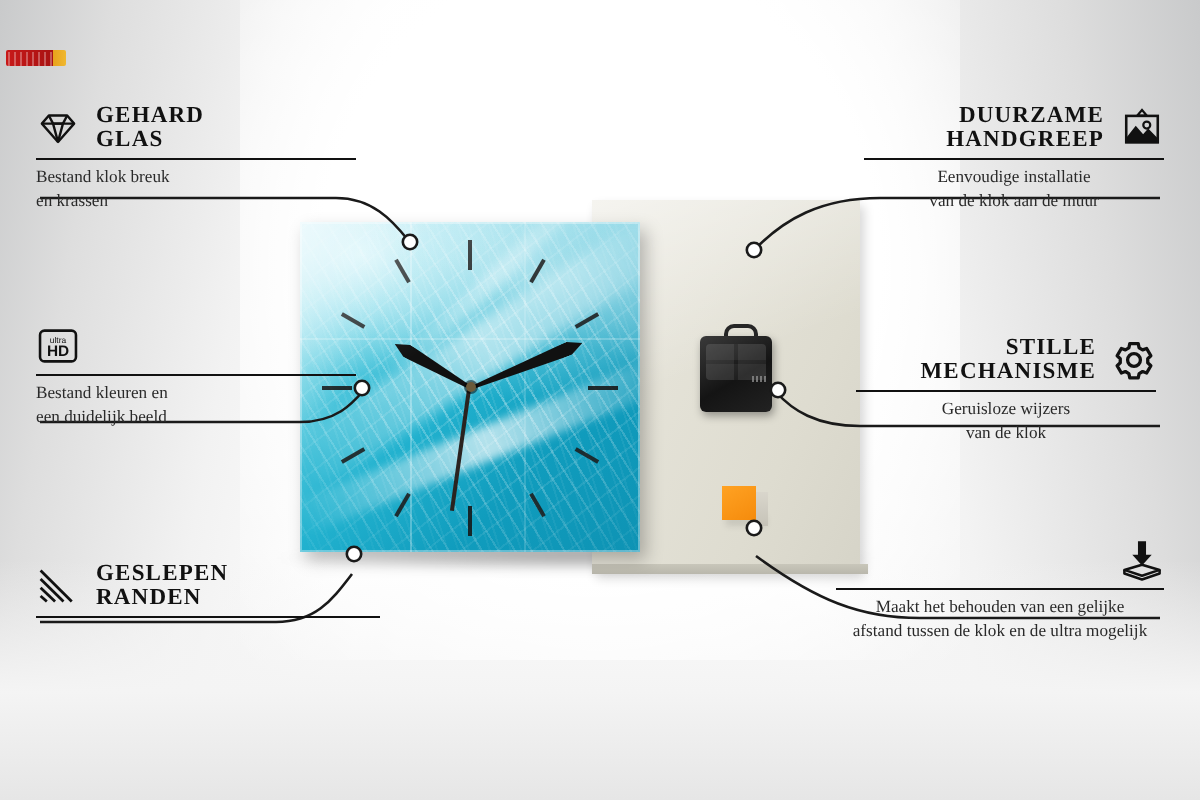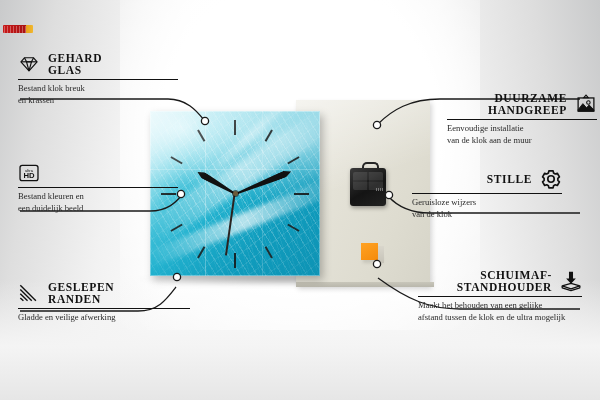--- a/index.html
+++ b/index.html
@@ -145,29 +145,29 @@
     font-family:"Liberation Serif", serif;
     font-weight:700;font-size:11.5px;letter-spacing:.6px;color:#111;
     text-transform:uppercase;white-space:nowrap;
   }
   .callout.right .titles{align-items:flex-end;text-align:right;}
   .rule{height:1px;background:#111;margin-top:3px;}
   .desc{
     font-family:"Liberation Serif", serif;
     font-size:8.6px;line-height:1.38;color:#2a2a2a;margin-top:3px;white-space:pre-line;
   }
-  .callout.right .desc{text-align:left;}
+  .callout.right .desc{text-align:center;}
   .ico{width:22px;height:22px;flex:0 0 22px;display:block;}
 
   
   #c-gehard{left:18px;top:52px;width:160px;}
   #c-print {left:18px;top:162px;width:160px;}
   #c-randen{left:18px;top:281px;width:172px;}
-  #c-handgreep{left:447px;top:52px;width:150px;margin-top:40px;}
-  #c-mechanisme{left:412px;top:168px;width:150px;}
+  #c-handgreep{left:432px;top:52px;width:150px;}
+  #c-mechanisme{left:428px;top:168px;width:150px;}
   #c-houder{left:418px;top:269px;width:164px;}
 </style>
 </head>
 <body>
 
 <div id="stage">
 
   <div class="bg-base"></div>
   <div class="bg-vig-l"></div>
   <div class="bg-vig-r"></div>
@@ -311,21 +311,20 @@
           <path d="M2.5 12.9 L10.4 20.5"></path>
             <path d="M2.5 17.4 L5.9 20.5"></path>
         </g>
       </svg>
       <div class="titles">
         <span>GESLEPEN</span>
         <span>RANDEN</span>
       </div>
     </div>
     <div class="rule"></div>
-    <div class="desc">Gladde en veilige afwerking</div>
   </div>
 
   <div class="callout right" id="c-handgreep">
     <div class="head">
       <div class="titles">
         <span>DUURZAME</span>
         <span>HANDGREEP</span>
       </div>
       <svg class="ico" viewBox="0 0 24 24">
         <path d="M12 2.2 L9.4 5.2 H14.6 Z" fill="none" stroke="#111" stroke-width="1.2"></path>
@@ -336,39 +335,36 @@
     </div>
     <div class="rule"></div>
     <div class="desc">Eenvoudige installatie
 van de klok aan de muur</div>
   </div>
 
   <div class="callout right" id="c-mechanisme">
     <div class="head">
       <div class="titles">
         <span>STILLE</span>
+        <span>MECHANISME</span>
       </div>
       <svg class="ico" viewBox="0 0 24 24">
         <g fill="none" stroke="#111" stroke-width="1.8" stroke-linejoin="round">
           <path d="M9.7 3.1 h4.6 l.5 2.3 1.9 1.1 2.2-.8 2.3 4 -1.7 1.6 v2.2 l1.7 1.6 -2.3 4 -2.2-.8 -1.9 1.1 -.5 2.3 h-4.6 l-.5-2.3 -1.9-1.1 -2.2.8 -2.3-4 1.7-1.6 v-2.2 L2.8 9.7 l2.3-4 2.2.8 1.9-1.1 Z"></path>
           <circle cx="12" cy="12" r="3.5"></circle>
         </g>
       </svg>
     </div>
     <div class="rule"></div>
     <div class="desc">Geruisloze wijzers
 van de klok</div>
   </div>
 
   <div class="callout right" id="c-houder">
     <div class="head">
-      <div class="titles">
-        <span>SCHUIMAF-</span>
-        <span>STANDHOUDER</span>
-      </div>
       <svg class="ico" viewBox="0 0 24 24">
         <path d="M9.8 1.8 h4.4 v7.4 h3.1 L12 15 L6.7 9.2 h3.1 Z" fill="#111"></path>
         <path d="M12 14.6 L21.6 17.4 L12 20.6 L2.4 17.4 Z" fill="none" stroke="#111" stroke-width="1.4" stroke-linejoin="round"></path>
         <path d="M2.4 17.4 v2 L12 22.6 l9.6-3.2 v-2" fill="none" stroke="#111" stroke-width="1.4" stroke-linejoin="round"></path>
       </svg>
     </div>
     <div class="rule"></div>
     <div class="desc">Maakt het behouden van een gelijke
 afstand tussen de klok en de ultra mogelijk</div>
   </div>

